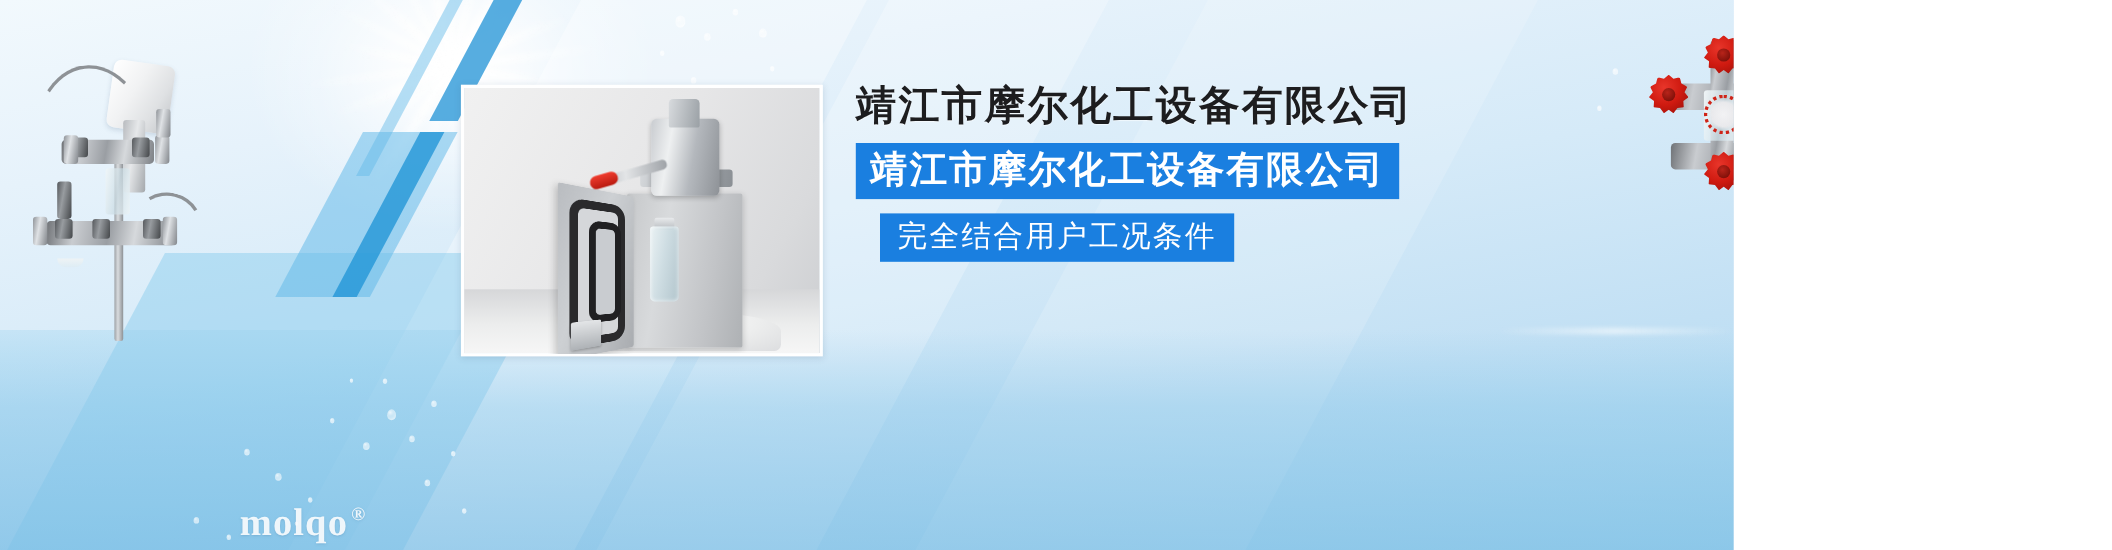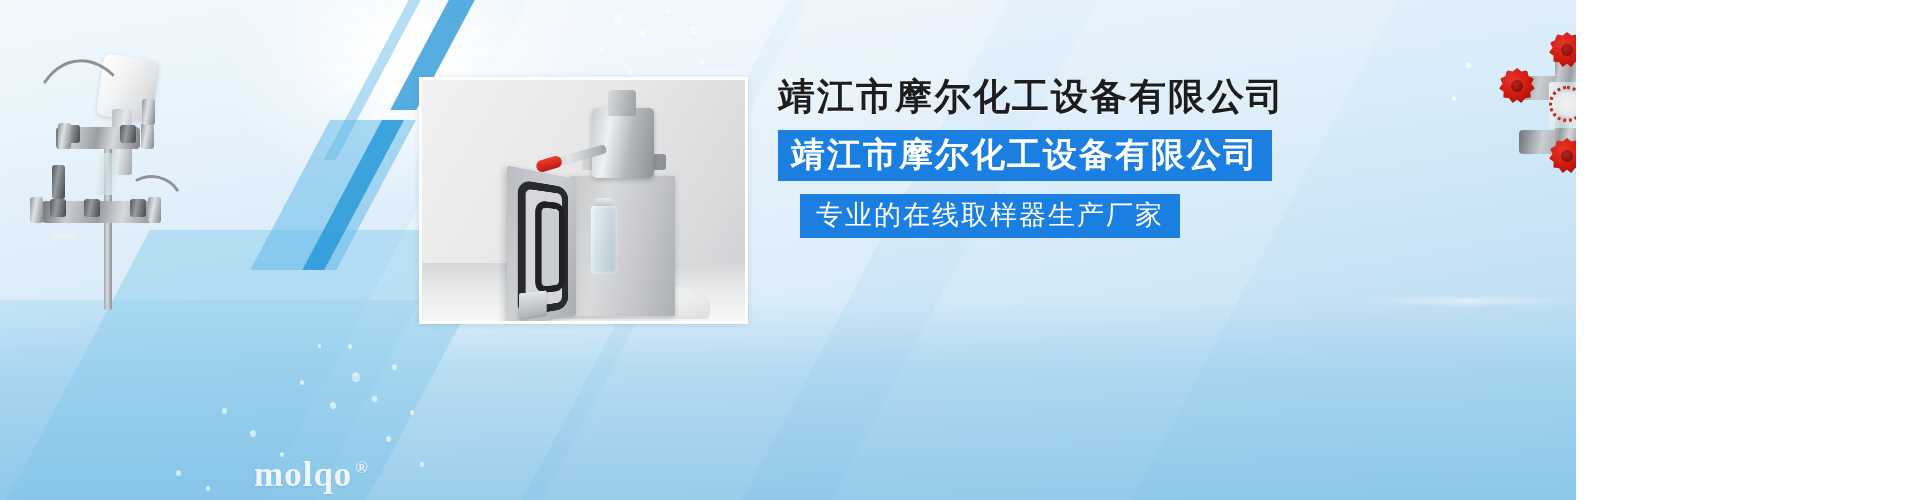--- a/index.html
+++ b/index.html
@@ -453,21 +453,20 @@
     position: absolute;
     left: 218px;
     top: 455px;
     font-family: "Liberation Serif", "DejaVu Serif", serif;
     font-weight: bold;
     font-size: 35px;
     letter-spacing: 1px;
     color: rgba(255,255,255,0.88);
     text-shadow: 0 1px 2px rgba(90,140,180,0.35);
     user-select: none;
-    margin-left: 36px;
   }
   .watermark sup {
     font-size: 17px;
     vertical-align: super;
     margin-left: 3px;
   }
 </style>
 </head>
 <body>
 
@@ -586,21 +585,21 @@
     <div class="ph-handle"></div>
     <div class="ph-handle-grip"></div>
   </div>
 
   <div class="copy">
     <div class="company-name">靖江市摩尔化工设备有限公司</div>
 
     <div><span class="headline-hl">靖江市摩尔化工设备有限公司</span></div>
 
 
-    <div><span class="tagline-hl">专业的在线取样器生产厂家</span></div>
+    <div><span class="tagline-hl">完全结合用户工况条件</span></div>
 
   </div>
 
   <div class="equip eq-cross">
     <div class="hbar metal" style="top:46px;"></div>
     <div class="hbar metal" style="top:100px; left:36px; width:108px;"></div>
     <div class="vbar metal" style="top:6px; height:128px;"></div>
     <div class="tube"></div>
     <div class="seal"></div>
 

